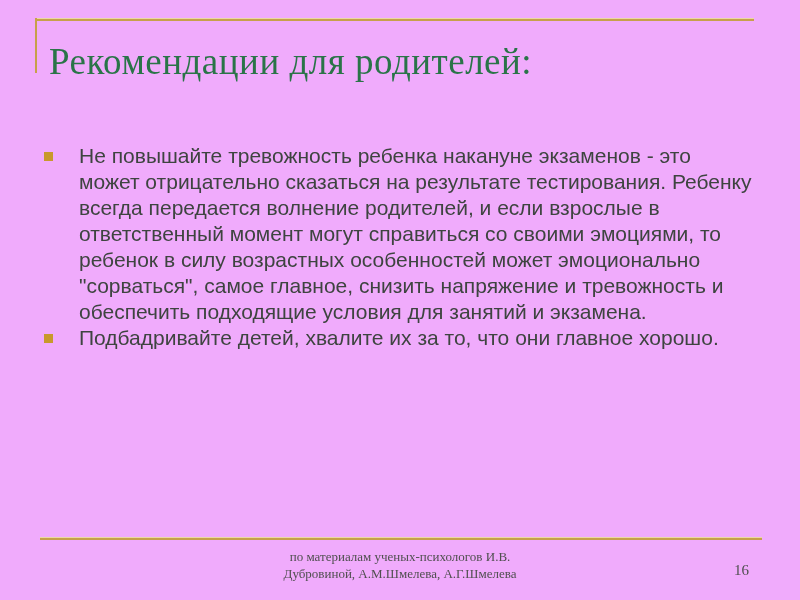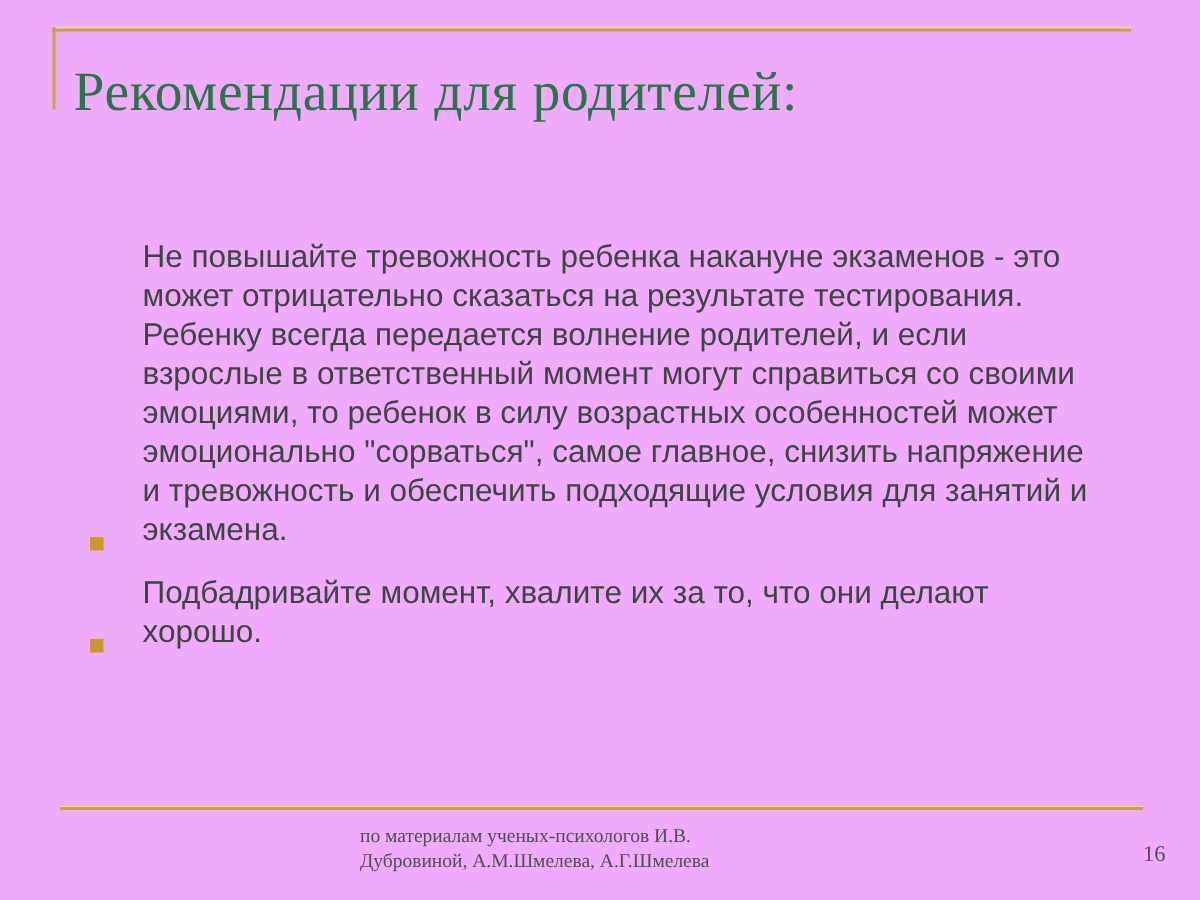--- a/index.html
+++ b/index.html
@@ -46,22 +46,22 @@
     white-space: nowrap;
   }
   .content {
     position: absolute;
     left: 42px;
     top: 143px;
     width: 712px;
   }
   .bullet-item {
     display: flex;
-    align-items: flex-end;
-    margin: 16px;
+    align-items: flex-start;
+    margin: 0;
   }
   .bullet-square {
     flex: 0 0 auto;
     width: 9px;
     height: 9px;
     margin: 9px 26px 0 2px;
     background: var(--bullet-gold, #C8992B);
   }
   .bullet-text {
     margin: 0;
@@ -78,33 +78,33 @@
     height: 3px;
     background: var(--accent-gold, #C7A04A);
     border-top: 1px solid #ead9a2;
     box-sizing: border-box;
   }
   .footer {
     position: absolute;
     left: 240px;
     top: 548px;
     width: 320px;
+    text-align: center;
     font-family: "Liberation Serif", "DejaVu Serif", serif;
     font-size: 13px;
     line-height: 17px;
     color: var(--footer-text, #4F4F4F);
   }
   .page-number {
     position: absolute;
     left: 734px;
     top: 562px;
     font-family: "Liberation Serif", "DejaVu Serif", serif;
     font-size: 15px;
     color: var(--footer-text, #4F4F4F);
-    margin-left: 28px;
   }
 </style>
 </head>
 <body>
 
 <div class="slide">
 
   <div class="top-rule"></div>
   <div class="left-rule"></div>
 
@@ -112,21 +112,21 @@
 
   <div class="content">
 
     <div class="bullet-item">
       <span class="bullet-square"></span>
       <p class="bullet-text">Не повышайте тревожность ребенка накануне экзаменов - это может отрицательно сказаться на результате тестирования. Ребенку всегда передается волнение родителей, и если взрослые в ответственный момент могут справиться со своими эмоциями, то ребенок в силу возрастных особенностей может эмоционально "сорваться", самое главное, снизить напряжение и тревожность и обеспечить подходящие условия для занятий и экзамена.</p>
     </div>
 
     <div class="bullet-item">
       <span class="bullet-square"></span>
-      <p class="bullet-text">Подбадривайте момент, хвалите их за то, что они делают хорошо.</p>
+      <p class="bullet-text">Подбадривайте детей, хвалите их за то, что они главное хорошо.</p>
     </div>
 
 
   </div>
 
   <div class="bottom-rule"></div>
 
   <div class="footer">
     <div>по материалам ученых-психологов И.В.</div>
     <div>Дубровиной, А.М.Шмелева, А.Г.Шмелева</div>

